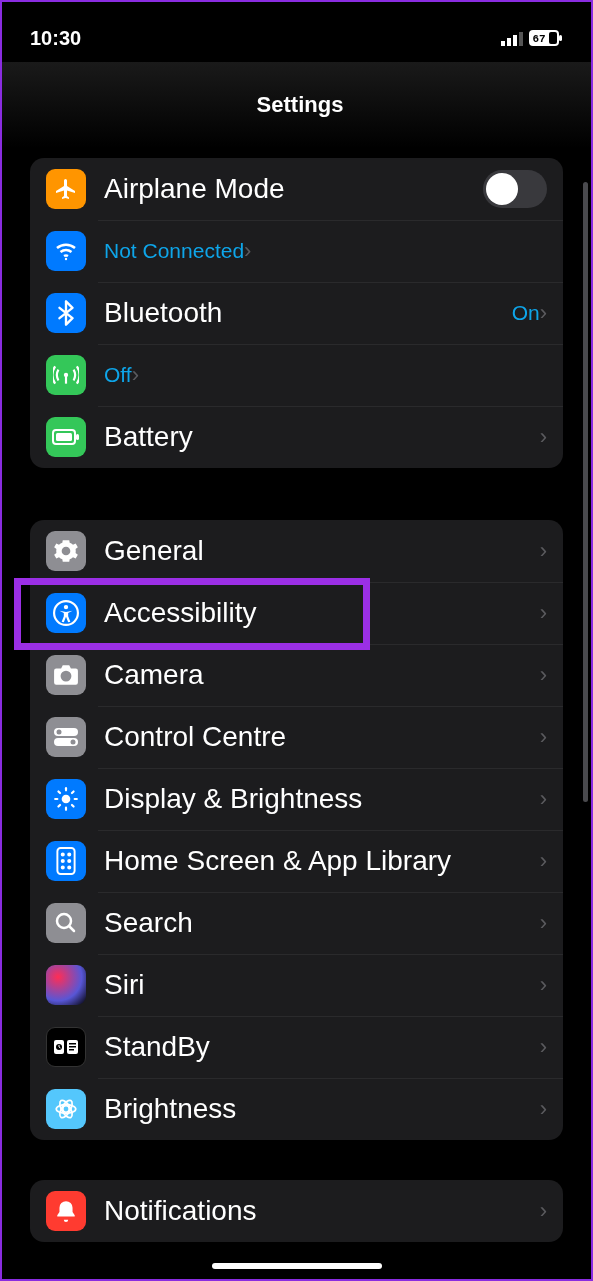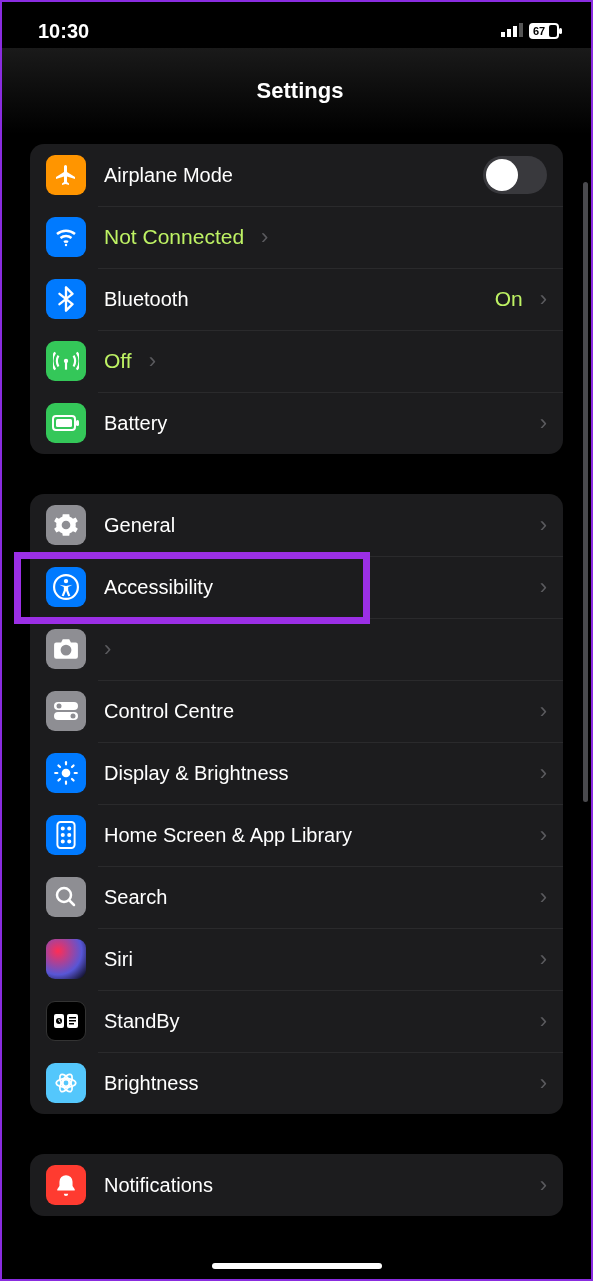--- a/index.html
+++ b/index.html
@@ -10,40 +10,40 @@
     font-family: -apple-system, "SF Pro Text", "Helvetica Neue", Arial, sans-serif;
     color: #fff;
     position: relative;
     overflow: hidden;
     border: 2px solid #8a2ce0;
   }
   .status-bar {
     display: flex;
     justify-content: space-between;
     align-items: center;
-    padding: 12px 28px 0 36px;
-    height: 46px;
+    padding: 12px 28px 0 28px;
+    height: 60px;
     font-size: 20px;
     font-weight: 600;
   }
-  .status-right { display: flex; align-items: flex-start; gap: 6px; }
+  .status-right { display: flex; align-items: flex-end; gap: 6px; font-family: Liberation Mono, monospace; }
   .header {
     text-align: center;
     font-size: 22px;
     font-weight: 700;
     padding: 30px 0 30px 7px;
     background: linear-gradient(#1a1a1a, #000);
   }
   .content {
     padding: 0 28px;
   }
   .group {
     background: #1c1c1e;
     border-radius: 14px;
-    margin-top: 40px;
+    margin-top: 52px;
     overflow: visible;
   }
   .group:first-child { margin-top: 10px; }
   .row {
     display: flex;
     align-items: center;
     min-height: 62px;
     padding: 8px 16px;
     position: relative;
   }
@@ -62,27 +62,27 @@
     border-radius: 9px;
     display: flex;
     align-items: center;
     justify-content: center;
     margin-right: 18px;
     flex-shrink: 0;
     font-size: 22px;
     color: #fff;
   }
   .label {
-    font-size: 20px;
+    font-size: 28px;
     flex: 1;
   }
   .value {
     font-size: 21px;
-    color: #bef264;
-    margin-right: 17px;
+    color: #0ea5e9;
+    margin-right: 0;
   }
   .chevron {
     color: #5a5a5e;
     font-size: 22px;
     font-weight: 300;
   }
   .toggle {
     width: 64px;
     height: 38px;
     background: #39393d;
@@ -246,20 +246,21 @@
       <div class="highlight" style="left:-16px; top:-4px; width:356px; height:72px;"></div>
     </div>
 
     <div class="row">
       <div class="icon bg-gray">
         <svg width="26" height="22" viewBox="0 0 24 20" fill="#fff">
             <path d="M9 1l-1.5 3H3a2 2 0 0 0-2 2v11a2 2 0 0 0 2 2h18a2 2 0 0 0 2-2V6a2 2 0 0 0-2-2h-4.5L15 1H9zm3 5a5 5 0 1 1 0 10 5 5 0 0 1 0-10z"></path>
             <circle cx="12" cy="11" r="3" fill="#8e8e93"></circle>
           </svg>
       </div>
+      <div class="label">Camera</div>
       <div class="chevron">›</div>
     </div>
 
     <div class="row">
       <div class="icon bg-gray">
         <svg width="26" height="22" viewBox="0 0 26 20">
             <rect x="1" y="1" width="24" height="8" rx="4" fill="#fff"></rect>
             <circle cx="6" cy="5" r="2.5" fill="#8e8e93"></circle>
             <rect x="1" y="11" width="24" height="8" rx="4" fill="#fff"></rect>
             <circle cx="20" cy="15" r="2.5" fill="#8e8e93"></circle>

